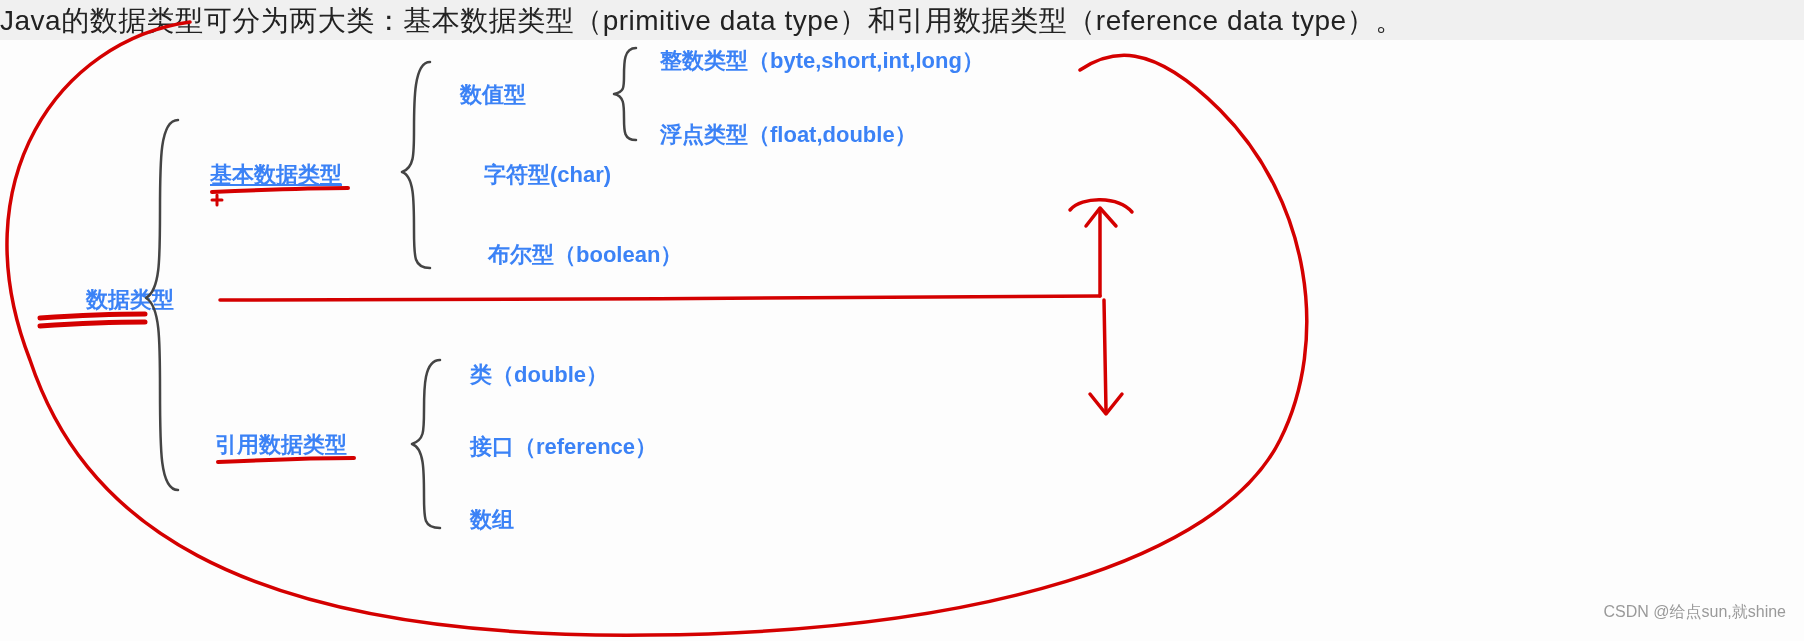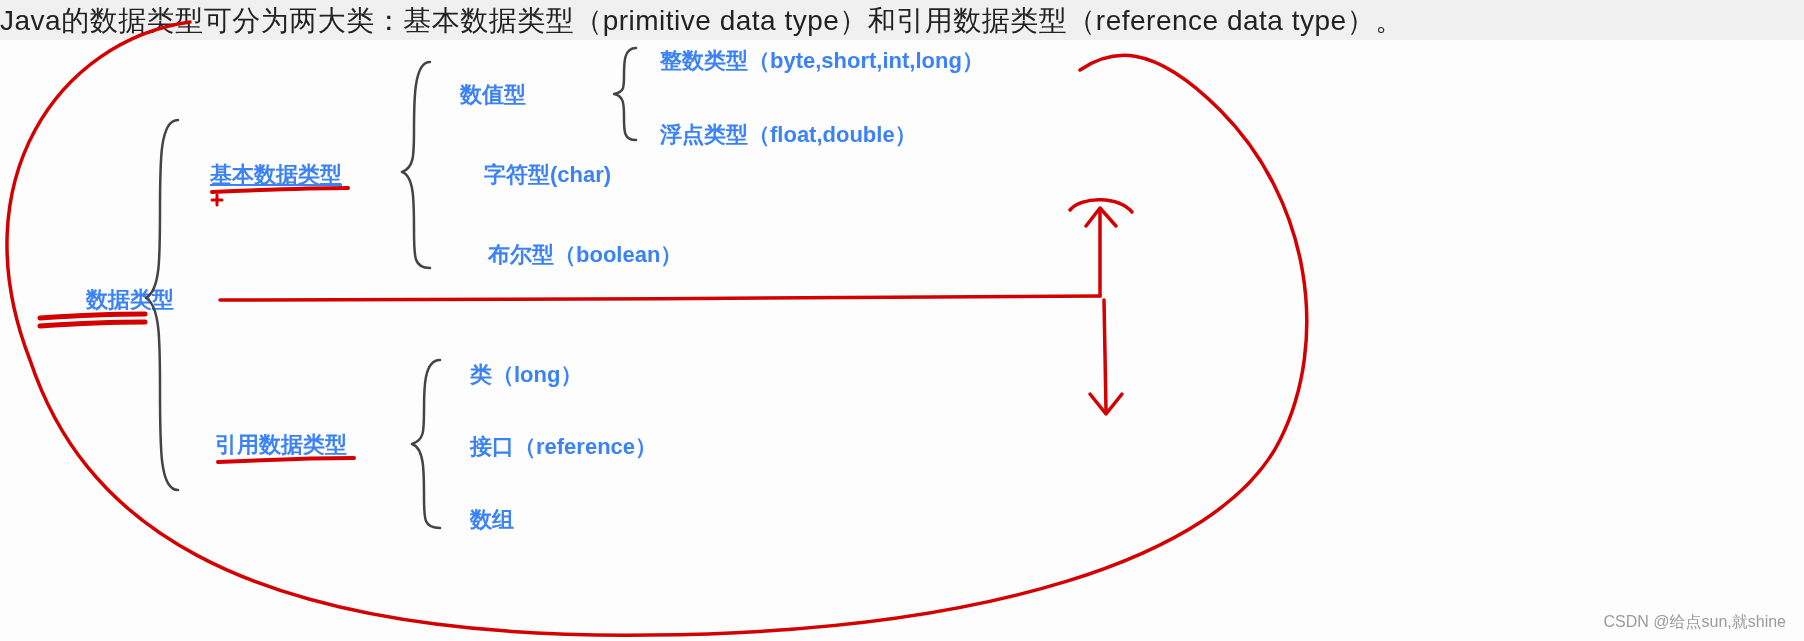--- a/index.html
+++ b/index.html
@@ -1,20 +1,20 @@
 <!DOCTYPE html>
 <html><head>
 <meta charset="utf-8">
 <style>
   html,body{margin:0;padding:0;background:#fdfdfd;font-family:"Microsoft YaHei","PingFang SC",Arial,sans-serif;}
   .stage{position:relative;width:1804px;height:641px;overflow:hidden;}
   .header-bar{position:absolute;left:0;top:0;width:100%;height:40px;background:#f0f0f0;}
   .header-text{position:absolute;left:0;top:2px;font-size:28px;color:#222;letter-spacing:.5px;white-space:nowrap;}
   .label{position:absolute;font-weight:700;color:#3b82f6;font-size:22px;white-space:nowrap;}
-  .watermark{position:absolute;right:18px;bottom:8px;font-size:16px;color:#9a9a9a;}
+  .watermark{position:absolute;right:18px;bottom:18px;font-size:16px;color:#9a9a9a;}
   svg.overlay{position:absolute;left:0;top:0;pointer-events:none;}
   
   .brace path{stroke:#444;stroke-width:2.5;fill:none;stroke-linecap:round;stroke-linejoin:round;}
   .scribble path,.scribble line,.scribble ellipse{stroke:#d40000;fill:none;stroke-linecap:round;stroke-linejoin:round;}
 </style>
 </head>
 <body>
 
 <div class="stage">
 
@@ -26,21 +26,21 @@
   <div class="label" style="left:210px;top:160px;text-decoration:underline;">基本数据类型</div>
 
   <div class="label" style="left:460px;top:80px;">数值型</div>
   <div class="label" style="left:660px;top:46px;">整数类型（byte,short,int,long）</div>
   <div class="label" style="left:660px;top:120px;">浮点类型（float,double）</div>
 
   <div class="label" style="left:460px;top:160px;margin-left:24px;">字符型(char)</div>
   <div class="label" style="left:460px;top:240px;margin-left:28px;">布尔型（boolean）</div>
 
   <div class="label" style="left:215px;top:430px;">引用数据类型</div>
-  <div class="label" style="left:470px;top:360px;">类（long）</div>
+  <div class="label" style="left:470px;top:360px;">类（double）</div>
   <div class="label" style="left:470px;top:432px;">接口（reference）</div>
   <div class="label" style="left:470px;top:505px;">数组</div>
 
   <div class="watermark">CSDN @给点sun,就shine</div>
 
   <svg class="overlay brace" width="1804" height="641">
 
     <path d="M178,120 C160,120 160,160 160,210 C160,260 160,290 146,298 C160,306 160,340 160,390 C160,450 160,490 178,490"></path>
 
     <path d="M430,62  C414,62  414,100 414,130 C414,155 414,168 402,172 C414,176 414,200 414,230 C414,258 414,268 430,268"></path>

